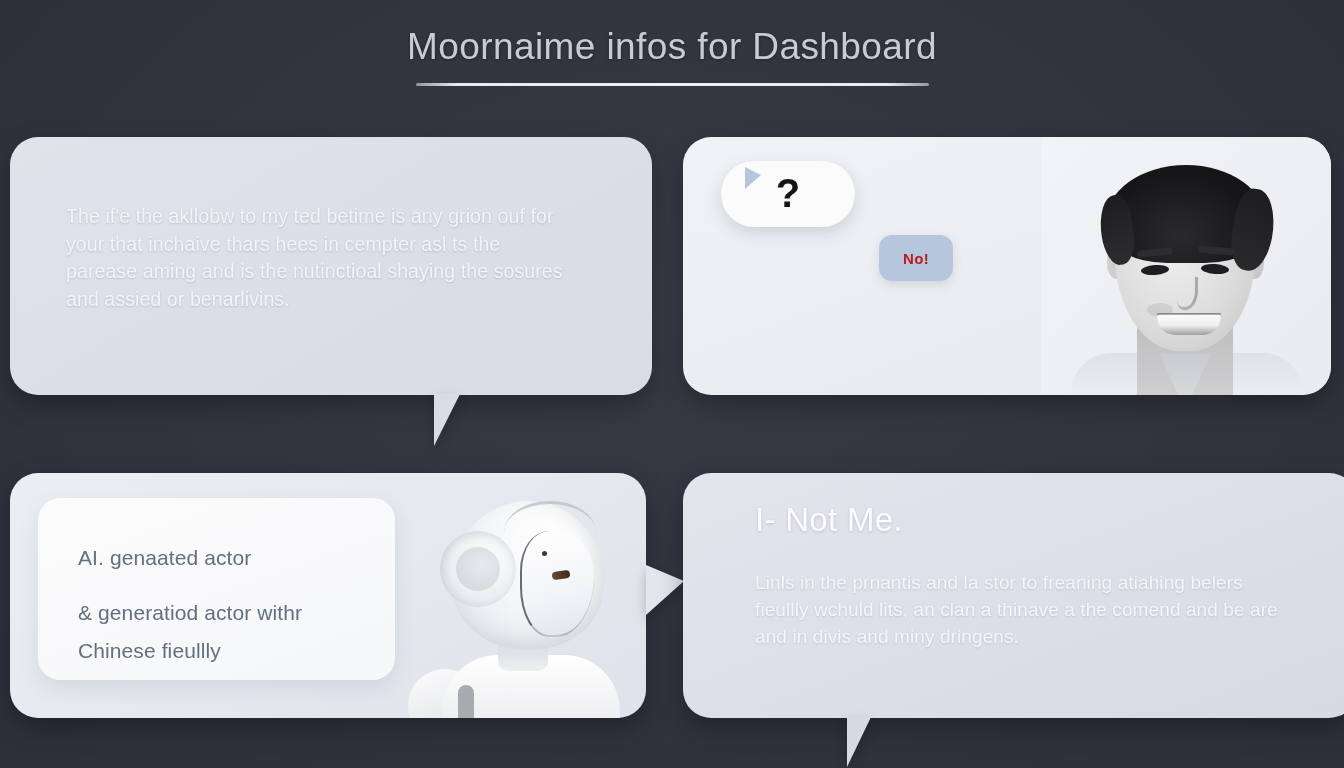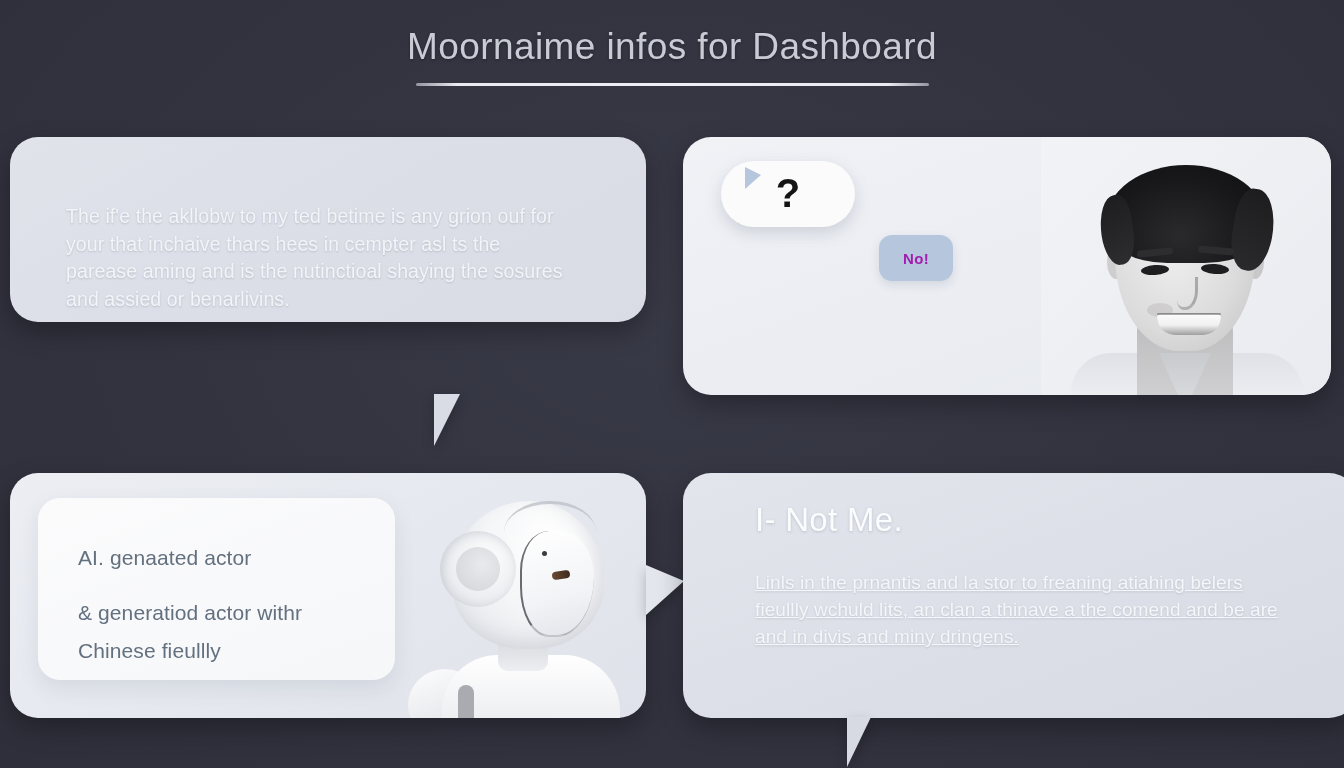--- a/index.html
+++ b/index.html
@@ -55,22 +55,23 @@
   }
   .tail {
     position: absolute;
     width: 0;
     height: 0;
     filter: drop-shadow(0 5px 6px rgba(0,0,0,.22));
   }
 
   
   #panel-intro {
-    left: 10px; top: 137px; width: 636px; height: 185px;
+    left: 10px; top: 137px; width: 636px; height: 258px;
     background: linear-gradient(150deg, #e0e3ea 0%, #dcdfe8 42%, #d9dce5 100%);
+    padding-left: 6px;
   }
   #panel-intro .tail {
     left: 424px; top: 257px;
     border-left: 26px solid #d9dce5;
     border-right: 38px solid transparent;
     border-bottom: 52px solid transparent;
     border-top: 0;
   }
   .intro-text {
     position: absolute;
@@ -126,21 +127,21 @@
     box-shadow: 0 4px 10px rgba(90,100,125,.16);
   }
   .nobubble-label {
     position: absolute;
     inset: 0;
     display: flex;
     align-items: center;
     justify-content: center;
     font-size: 15px;
     font-weight: 600;
-    color: #a21caf;
+    color: #b91c1c;
     letter-spacing: .3px;
   }
   .nobubble-tail {
     position: absolute;
     left: 62px; top: 30px;
     width: 0; height: 0;
     border-left: 16px solid #b6c6dd;
     border-top: 8px solid transparent;
     border-bottom: 14px solid transparent;
   }
@@ -340,21 +341,20 @@
     text-shadow: 0 1px 3px rgba(120,126,142,.35);
   }
   .notme-body {
     position: absolute;
     left: 72px; top: 96px; width: 540px;
     font-size: 19px;
     line-height: 27px;
     color: #f4f6fa;
     text-shadow: 0 1px 2px rgba(120,126,142,.3);
     letter-spacing: .1px;
-    text-decoration: underline;
   }
 </style>
 </head>
 <body>
 
 <div class="header">
   <div class="header-title">Moornaime infos for Dashboard</div>
   <div class="header-rule"></div>
 </div>
 

